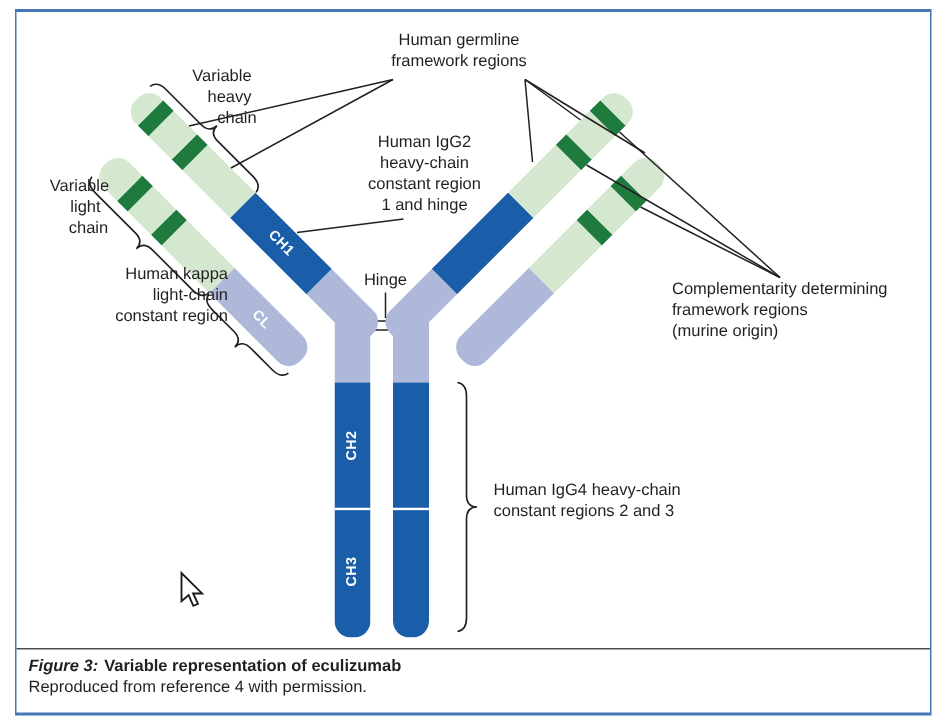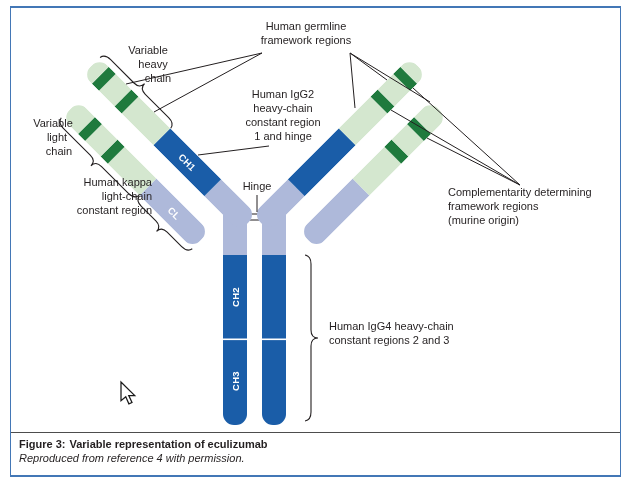--- a/index.html
+++ b/index.html
@@ -22,22 +22,22 @@
   .seg-label{font-size:9.5px;font-weight:700;fill:#ffffff;letter-spacing:.3px;}
   .f-db{fill:var(--dark_blue);} .f-lb{fill:var(--light_blue);}
   .f-lg{fill:var(--light_green);} .f-dg{fill:var(--dark_green);}
   .divider{fill:#ffffff;}
   .ptr{stroke:var(--text);stroke-width:1;fill:none;}
   .brace{stroke:var(--text);stroke-width:1.1;fill:none;}
   .caption{
     border-top:1px solid #4d4d4d;padding:4px 8px 0 8px;font-size:11px;line-height:14px;
   }
   .caption .line1{font-weight:700;}
-  .caption .prefix{margin-right:4px;}
-  .caption .line2{font-weight:400;font-style:italic;}
+  .caption .prefix{font-style:italic;margin-right:4px;}
+  .caption .line2{font-weight:400;}
 </style>
 </head>
 <body>
 
 <div class="figure-box">
 
   <svg class="diagram" viewBox="0 0 609 424">
     <defs>
       <clipPath id="clip-stem-l">
           <rect x="212" y="190" width="24" height="227" rx="11"></rect>

